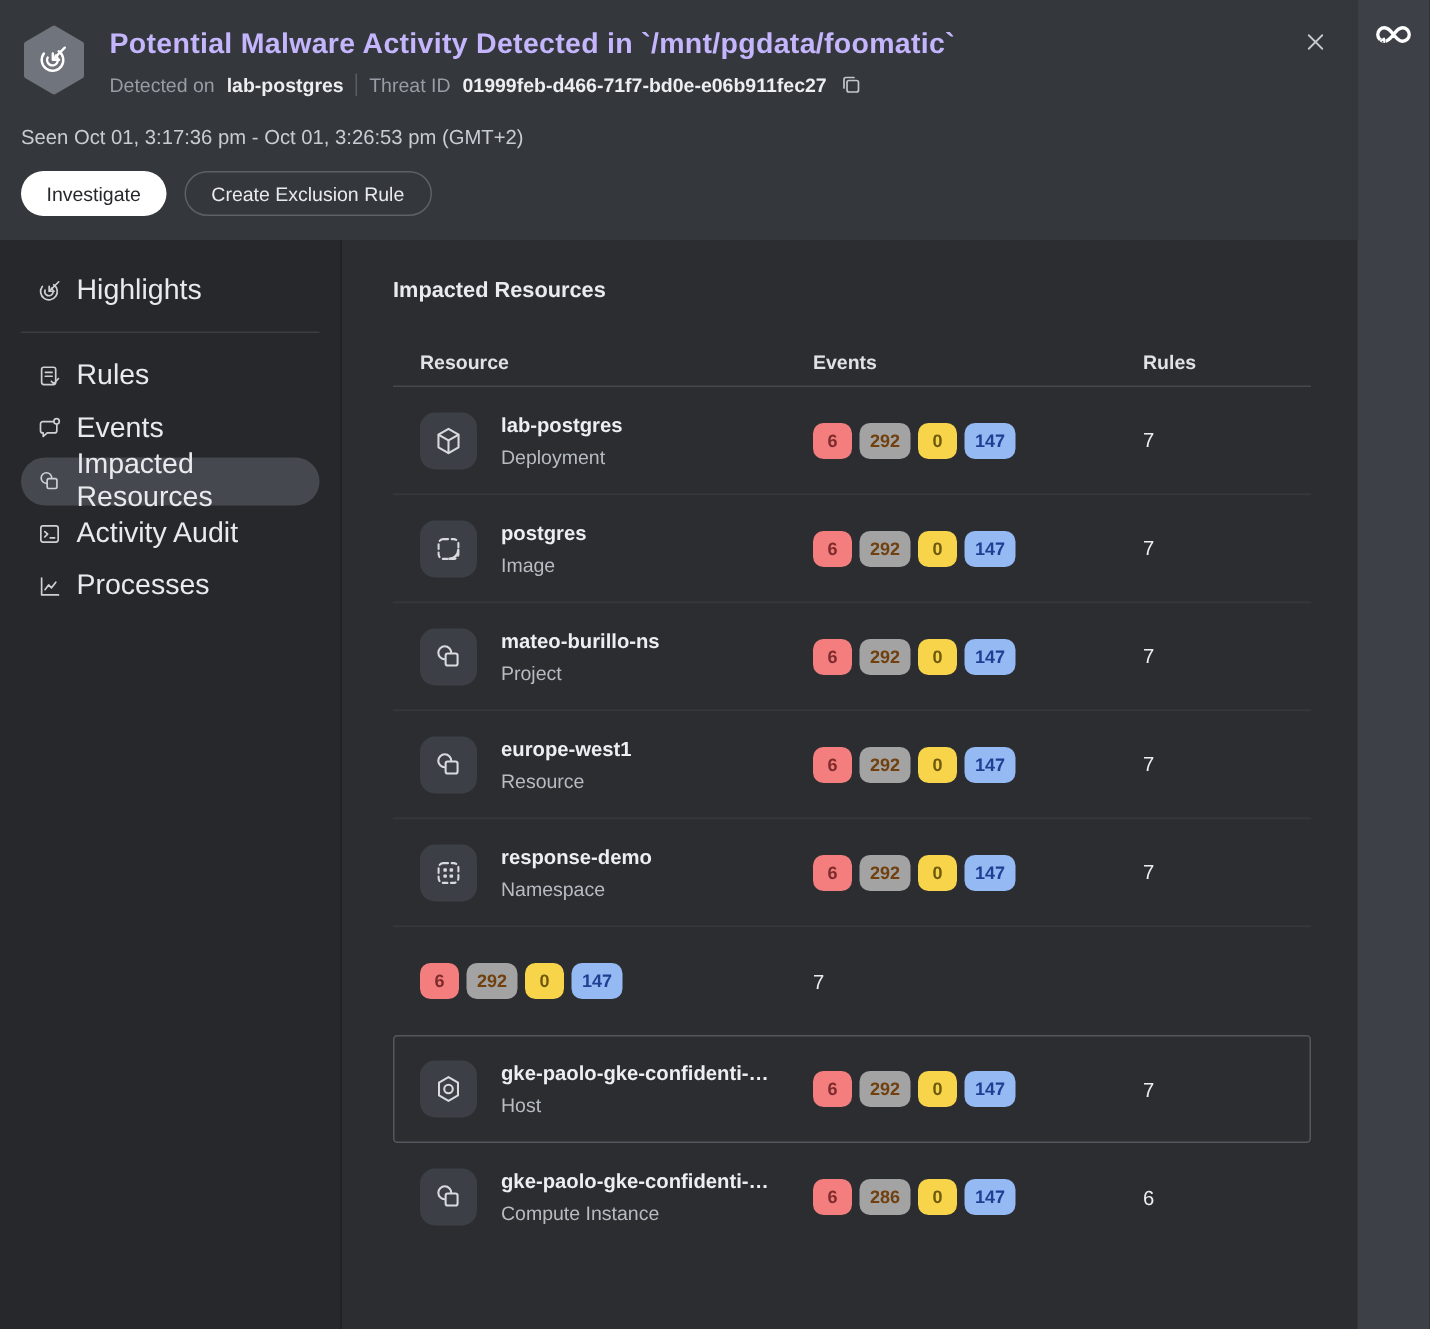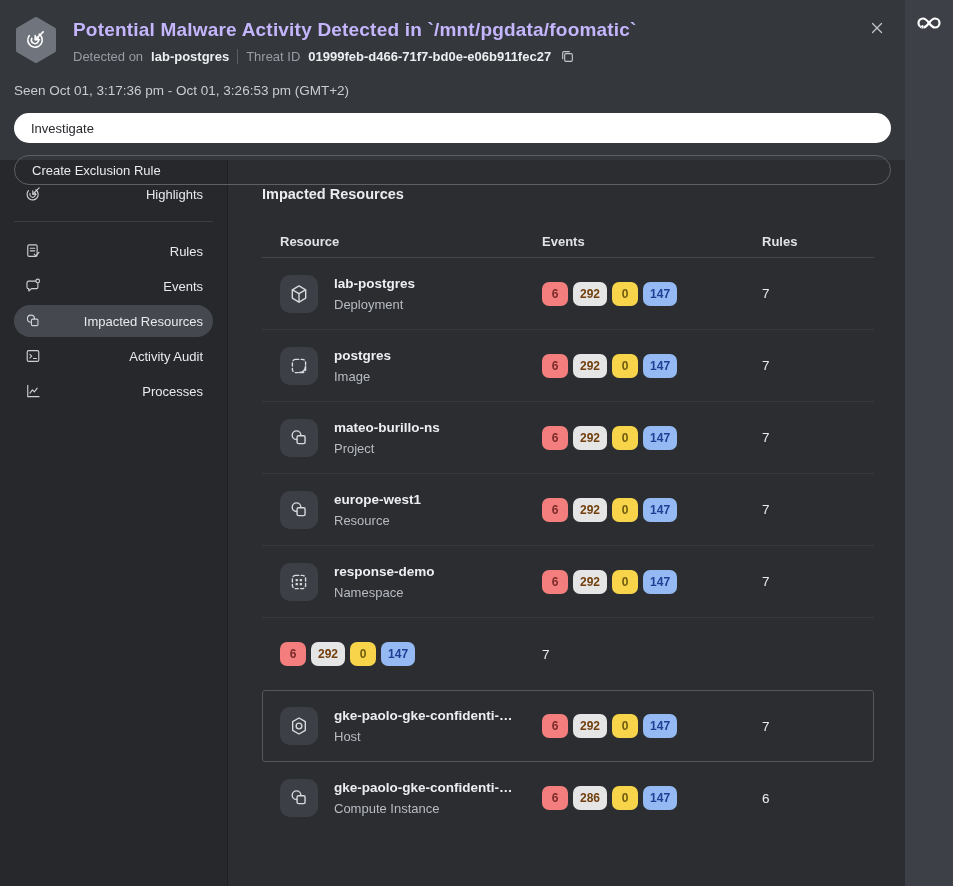--- a/index.html
+++ b/index.html
@@ -18,33 +18,33 @@
   .meta .lbl { color:#989da5; }
   .meta .val { color:#eceef0; font-weight:700; }
   .meta .val-id { color:#eceef0; font-weight:600; }
   .vsep { width:1px; height:15px; background:#5a5e65; }
   .copy-btn { display:inline-flex; align-items:center; color:#c3c7cd; cursor:pointer; }
   .copy-btn svg { width:16px; height:16px; }
   .close-btn { position:absolute; top:16px; right:16px; width:24px; height:24px; display:flex;
     align-items:center; justify-content:center; color:#c6c9ce; cursor:pointer; }
   .close-btn svg { width:18px; height:18px; }
   .seen { margin-top:15px; font-size:13.5px; color:#c9ccd2; }
-  .actions { margin-top:15px; display:flex; gap:12px;flex-direction:column; }
+  .actions { margin-top:15px; display:flex; gap:12px; }
   .btn { height:30px; border-radius:16px; font-size:13px; display:inline-flex; align-items:center;
     gap:8px; padding:0 17px; cursor:pointer; border:none; font-family:inherit; white-space:nowrap; }
   .btn-primary { background:#ffffff; color:#26282c; font-weight:500; }
   .btn-secondary { background:transparent; border:1px solid #5c6067; color:#e8eaed; --ibg:#34373c; }
   .btn-secondary .icon svg { width:17px; height:17px; display:block; color:#d8dadd; }
 
   
   .panel-body { flex:1; display:flex; min-height:0; }
   .sidebar { width:228px; flex:0 0 auto; background:#26282b; border-right:1px solid #1e2023;
     padding-top:18px; --ibg:#26282b; }
   .sidebar-item { height:32px; margin:0 14px 3px 14px; padding:0 10px; border-radius:16px;
-    display:flex; align-items:center; gap:9px; font-size:13px; color:#e8eaed; cursor:pointer;justify-content:space-between; }
+    display:flex; align-items:center; gap:9px; font-size:19px; color:#e8eaed; cursor:pointer; }
   .sidebar-item.selected { background:#45484e; --ibg:#45484e; }
   .sidebar-item .icon { display:flex; color:#cdd0d5; }
   .sidebar-item .icon svg { width:18px; height:18px; display:block; }
   .sidebar-divider { height:1px; background:#3a3d41; margin:11px 14px 13px 14px; }
 
   .content { flex:1; padding:26px 30px 0 34px; background:#2b2d31; overflow:hidden; }
   .content-title { font-size:14.5px; font-weight:700; color:#e9ebee; }
 
   .table { margin-top:24px; max-width:612px; }
   .thead, .row { display:grid; grid-template-columns:262px 220px 1fr; align-items:center; padding:0 18px; }
@@ -57,21 +57,21 @@
   .tile { width:38px; height:38px; flex:0 0 auto; border-radius:10px; background:#3c4046; --ibg:#3c4046;
     display:flex; align-items:center; justify-content:center; color:#d8dadd; }
   .tile svg { width:22px; height:22px; display:block; }
   .res-name { font-size:13.5px; font-weight:700; color:#eceef0; line-height:21px;
     white-space:nowrap; overflow:hidden; text-overflow:ellipsis; }
   .res-type { font-size:13px; color:#b7bbc2; line-height:21px; }
   .events-cell { display:flex; gap:5px; }
   .badge { min-width:26px; height:24px; padding:0 7px; border-radius:7px; display:inline-flex;
     align-items:center; justify-content:center; font-size:12px; font-weight:700; }
   .badge.critical { background:#F47E7E; color:#7D2B2B; }
-  .badge.high     { background:#e5e5e5; color:#71400F; }
+  .badge.high     { background:#a3a3a3; color:#71400F; }
   .badge.medium   { background:#F7D44A; color:#6E5A0F; }
   .badge.low      { background:#94B9F3; color:#1E3F93; }
   .rules-cell { font-size:13.5px; color:#eceef0; }
 
   
   .app-strip { width:48px; flex:0 0 auto; background:#3d4046; display:flex; justify-content:center;
     align-items:flex-start; padding-top:11px; }
   .app-logo svg { width:30px; height:24px; display:block; }
 </style>
 </head>

